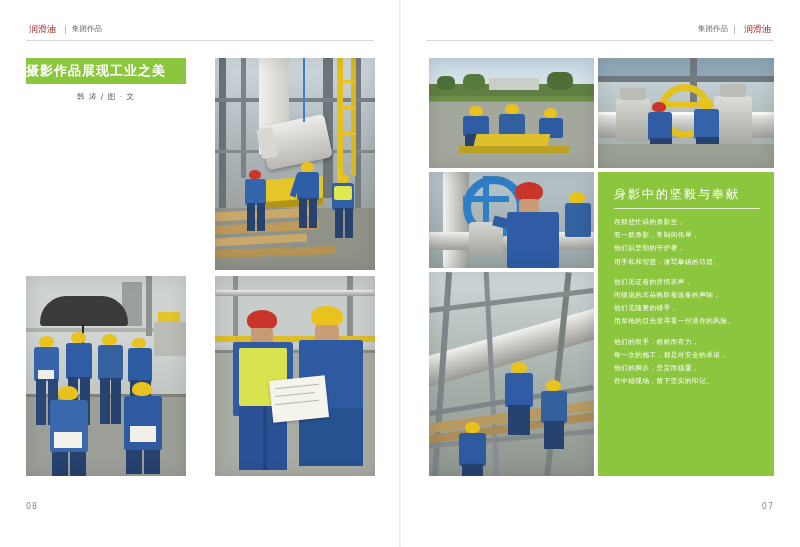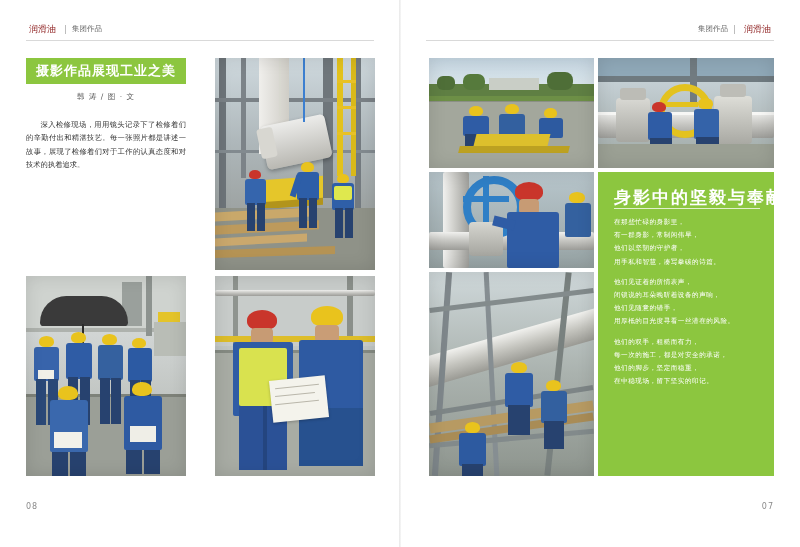--- a/index.html
+++ b/index.html
@@ -20,31 +20,31 @@
 
   .rule{position:absolute;height:1px;background:#d9d9d9;}
 
   
   .pagenum{position:absolute;bottom:36px;font-size:8px;color:#8a8a8a;letter-spacing:1px;}
   .pn-left{left:26px;}
   .pn-right{right:26px;}
 
   
   .title-band{position:absolute;left:26px;top:58px;width:160px;height:26px;background:#8cc63f;display:flex;align-items:center;}
-  .title-band span{color:#fff;font-size:13px;font-weight:bold;letter-spacing:1px;padding-left:10px;font-family:"DejaVu Sans","Liberation Sans",sans-serif;}
+  .title-band span{color:#fff;font-size:13px;font-weight:bold;letter-spacing:1px;padding-left:0;font-family:"DejaVu Sans","Liberation Sans",sans-serif;}
   .byline{position:absolute;left:26px;top:92px;width:160px;font-size:7.5px;color:#555;text-align:center;letter-spacing:1px;}
   .lead{position:absolute;left:26px;top:118px;width:160px;font-size:7.3px;line-height:1.85;color:#333;text-align:justify;font-family:"DejaVu Serif","Liberation Serif",serif;}
   .lead p{margin:0 0 6px 0;text-indent:2em;}
 
   
   .photo{position:absolute;overflow:hidden;background:#9aa7ad;}
 
   
   .green-panel{position:absolute;background:#8cc63f;}
-  .panel-title{position:absolute;color:#fff;font-size:17px;font-weight:bold;letter-spacing:2px;}
+  .panel-title{position:absolute;color:#fff;font-size:12px;font-weight:normal;letter-spacing:2px;}
   .panel-rule{position:absolute;height:1px;background:rgba(255,255,255,.75);}
   .poem{position:absolute;color:#ffffff;font-size:6.6px;line-height:2.0;font-family:"DejaVu Serif","Liberation Serif",serif;letter-spacing:.5px;}
   .poem p{margin:0 0 7px 0;}
 
   
   .sc{position:absolute;inset:0;}
   .skyg{position:absolute;left:0;top:0;width:100%;background:linear-gradient(#b9cfe0,#dfe7ea);}
   .pipe{position:absolute;background:linear-gradient(#f0f0ee,#c8c8c4 45%,#9c9c98);border-radius:2px;}
   .pipeV{position:absolute;background:linear-gradient(to right,#f2f2f0,#cdcdc9 45%,#9e9e9a);border-radius:2px;}
   .steel{position:absolute;background:#8d949a;}
@@ -80,21 +80,20 @@
     <span class="hdr-sep"></span>
     <span class="logo">润滑油</span>
   </div>
   <div class="rule" style="right:26px;top:40px;width:348px;"></div>
 
   <div class="title-band">
     <span>摄影作品展现工业之美</span>
   </div>
   <div class="byline">韩  涛 / 图 · 文</div>
   <div class="lead">
-    <p>深入检修现场，用用镜头记录下了检修着们的辛勤付出和精湛技艺。每一张照片都是讲述一故事，展现了检修着们对于工作的认真态度和对技术的执着追求。</p>
   </div>
 
   <div class="photo" style="left:215px;top:58px;width:160px;height:212px;">
     <div class="sc">
       <div style="position:absolute;inset:0;background:linear-gradient(#cfd9de,#aeb7ba 40%,#8e918d);"></div>
 
       <div class="steel" style="left:4px;top:0;width:7px;height:150px;background:#6d7479;"></div>
       <div class="steel" style="left:26px;top:0;width:5px;height:120px;background:#7c8388;"></div>
       <div class="steel" style="left:108px;top:0;width:10px;height:140px;background:#6f767b;"></div>
       <div class="steel" style="left:140px;top:0;width:6px;height:160px;background:#747b80;"></div>

